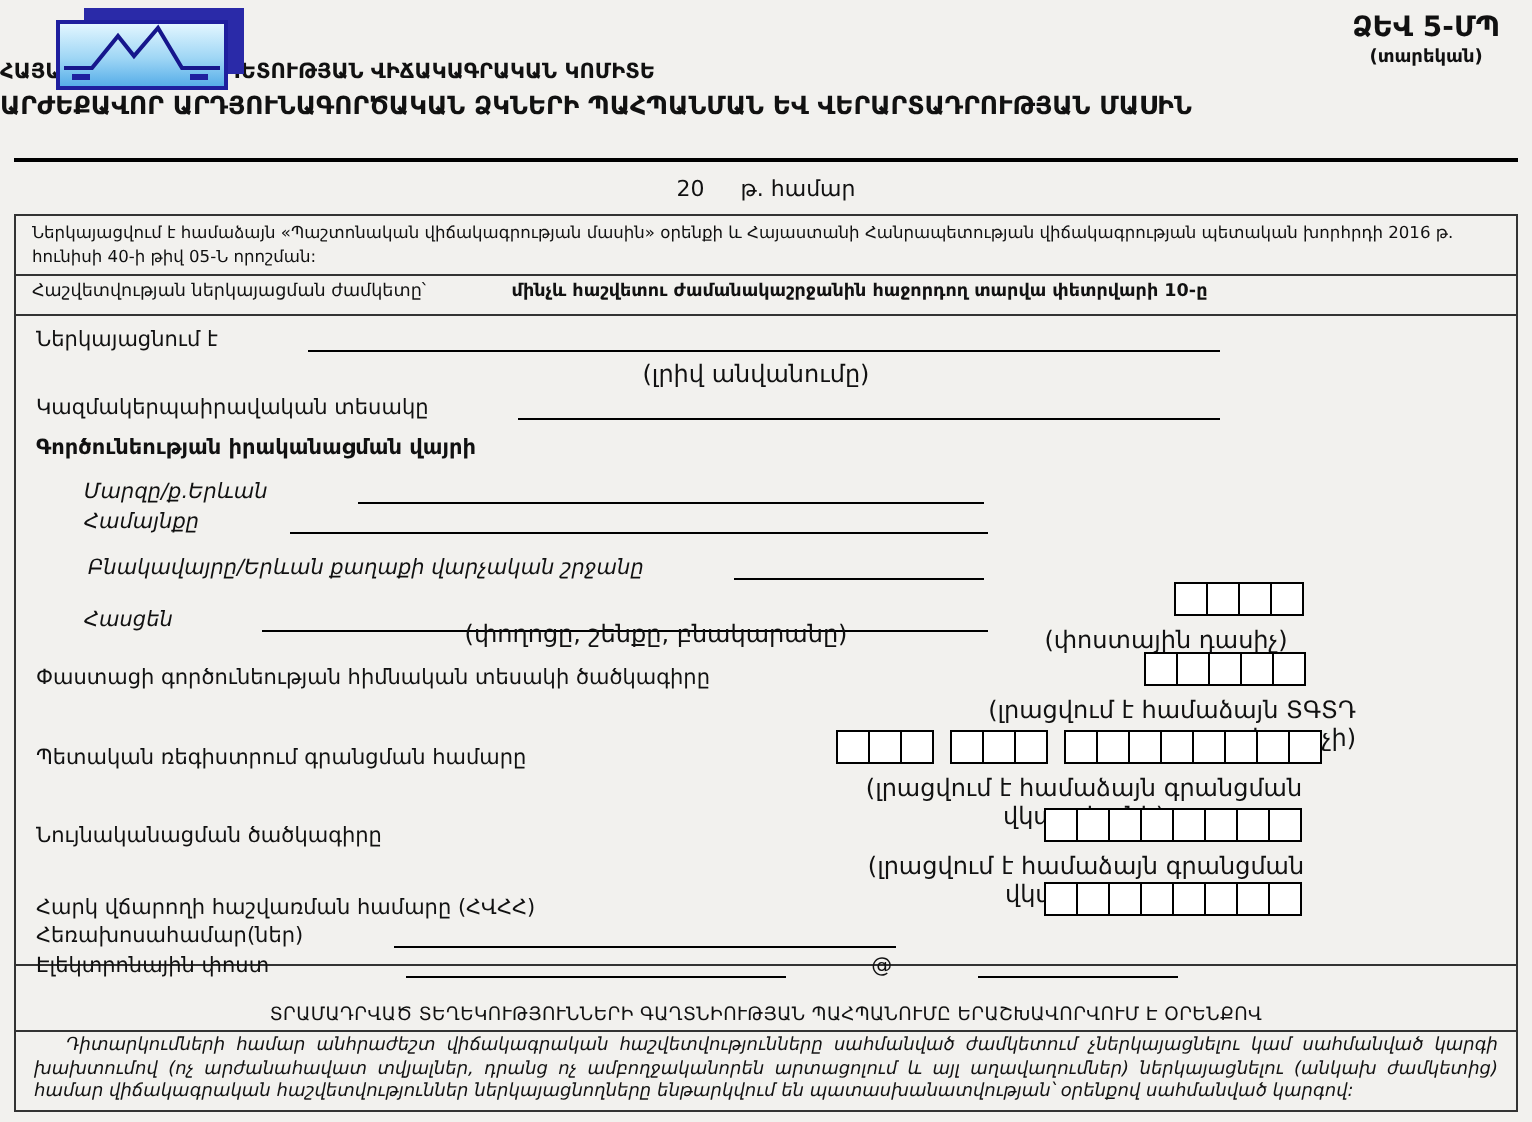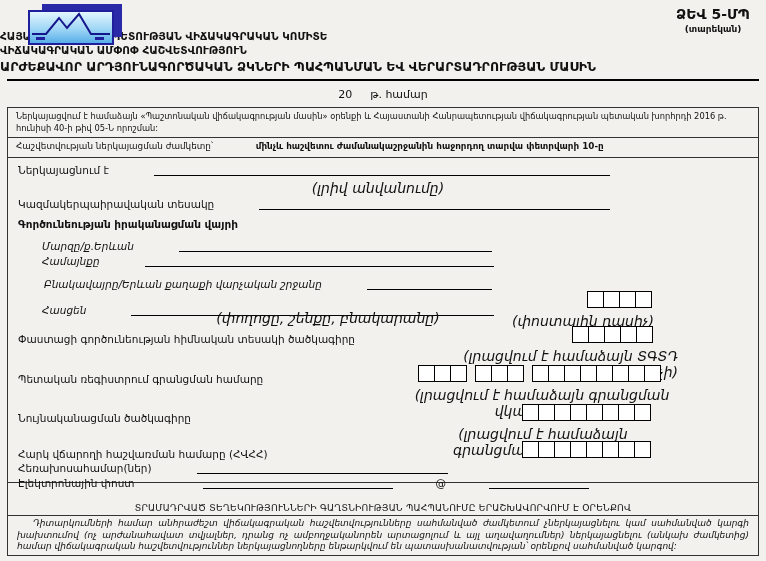--- a/index.html
+++ b/index.html
@@ -50,21 +50,21 @@
   .row-deadline b { font-size:8.8px;padding-left:40px; }
   .body { position:relative; height:331px; border-bottom:1px solid #333; font-size:10.5px; }
   .row-guarantee { height:18px; border-bottom:1px solid #333; text-align:center; font-size:9.2px; padding-top:3px; letter-spacing:.2px;margin-top:16px; }
   .row-penalty { flex:1; font-size:9px; font-style:italic; line-height:1.28; padding:2px 9px; text-align:justify; text-indent:16px; }
 
   
   .line { position:absolute; display:flex; align-items:center;gap:40px; }
   .line .lbl { white-space:nowrap; }
   .fill { flex:1; border-bottom:1px solid #000; height:12px; margin-left:5px; }
   .fill.fixed { flex:none; }
-  .hint { position:absolute; font-size:14px; font-style:italic; }
+  .hint { position:absolute; font-size:12px; }
   .ital { font-style:italic; }
   .boldlbl { font-weight:bold; }
 
   .boxes { position:absolute; display:flex; }
   .grp { display:flex; margin-right:8px; }
   .grp:last-child { margin-right:0; }
   .cell { width:17px; height:17px; background:#fff; border:1px solid #000; display:inline-block; margin-left:-1px; }
   .grp .cell:first-child, .boxes > .cell:first-child { margin-left:0; }
 
   .at { margin:0 3px; font-size:10.5px; }
@@ -85,21 +85,20 @@
     </div>
   </div>
 
   <div class="form-code">
     <div class="c1">ՁԵՎ 5-ՄՊ</div>
     <div class="c2">(տարեկան)</div>
   </div>
 
   <div class="org">
     <div class="o1">ՀԱՅԱՍՏԱՆԻ ՀԱՆՐԱՊԵՏՈՒԹՅԱՆ ՎԻՃԱԿԱԳՐԱԿԱՆ ԿՈՄԻՏԵ</div>
-    <div class="o2">ՎԻՃԱԿԱԳՐԱԿԱՆ ԱՄՓՈՓ ՀԱՇՎԵՏՎՈՒԹՅՈՒՆ</div>
     <div class="o3">ԱՐԺԵՔԱՎՈՐ ԱՐԴՅՈՒՆԱԳՈՐԾԱԿԱՆ ՁԿՆԵՐԻ ՊԱՀՊԱՆՄԱՆ ԵՎ ՎԵՐԱՐՏԱԴՐՈՒԹՅԱՆ ՄԱՍԻՆ</div>
   </div>
   <div class="title-rule"></div>
 
   <div class="year-line">
     <span>20</span><span class="gap"></span><span>թ. համար</span>
   </div>
 
   <div class="frame">
 

